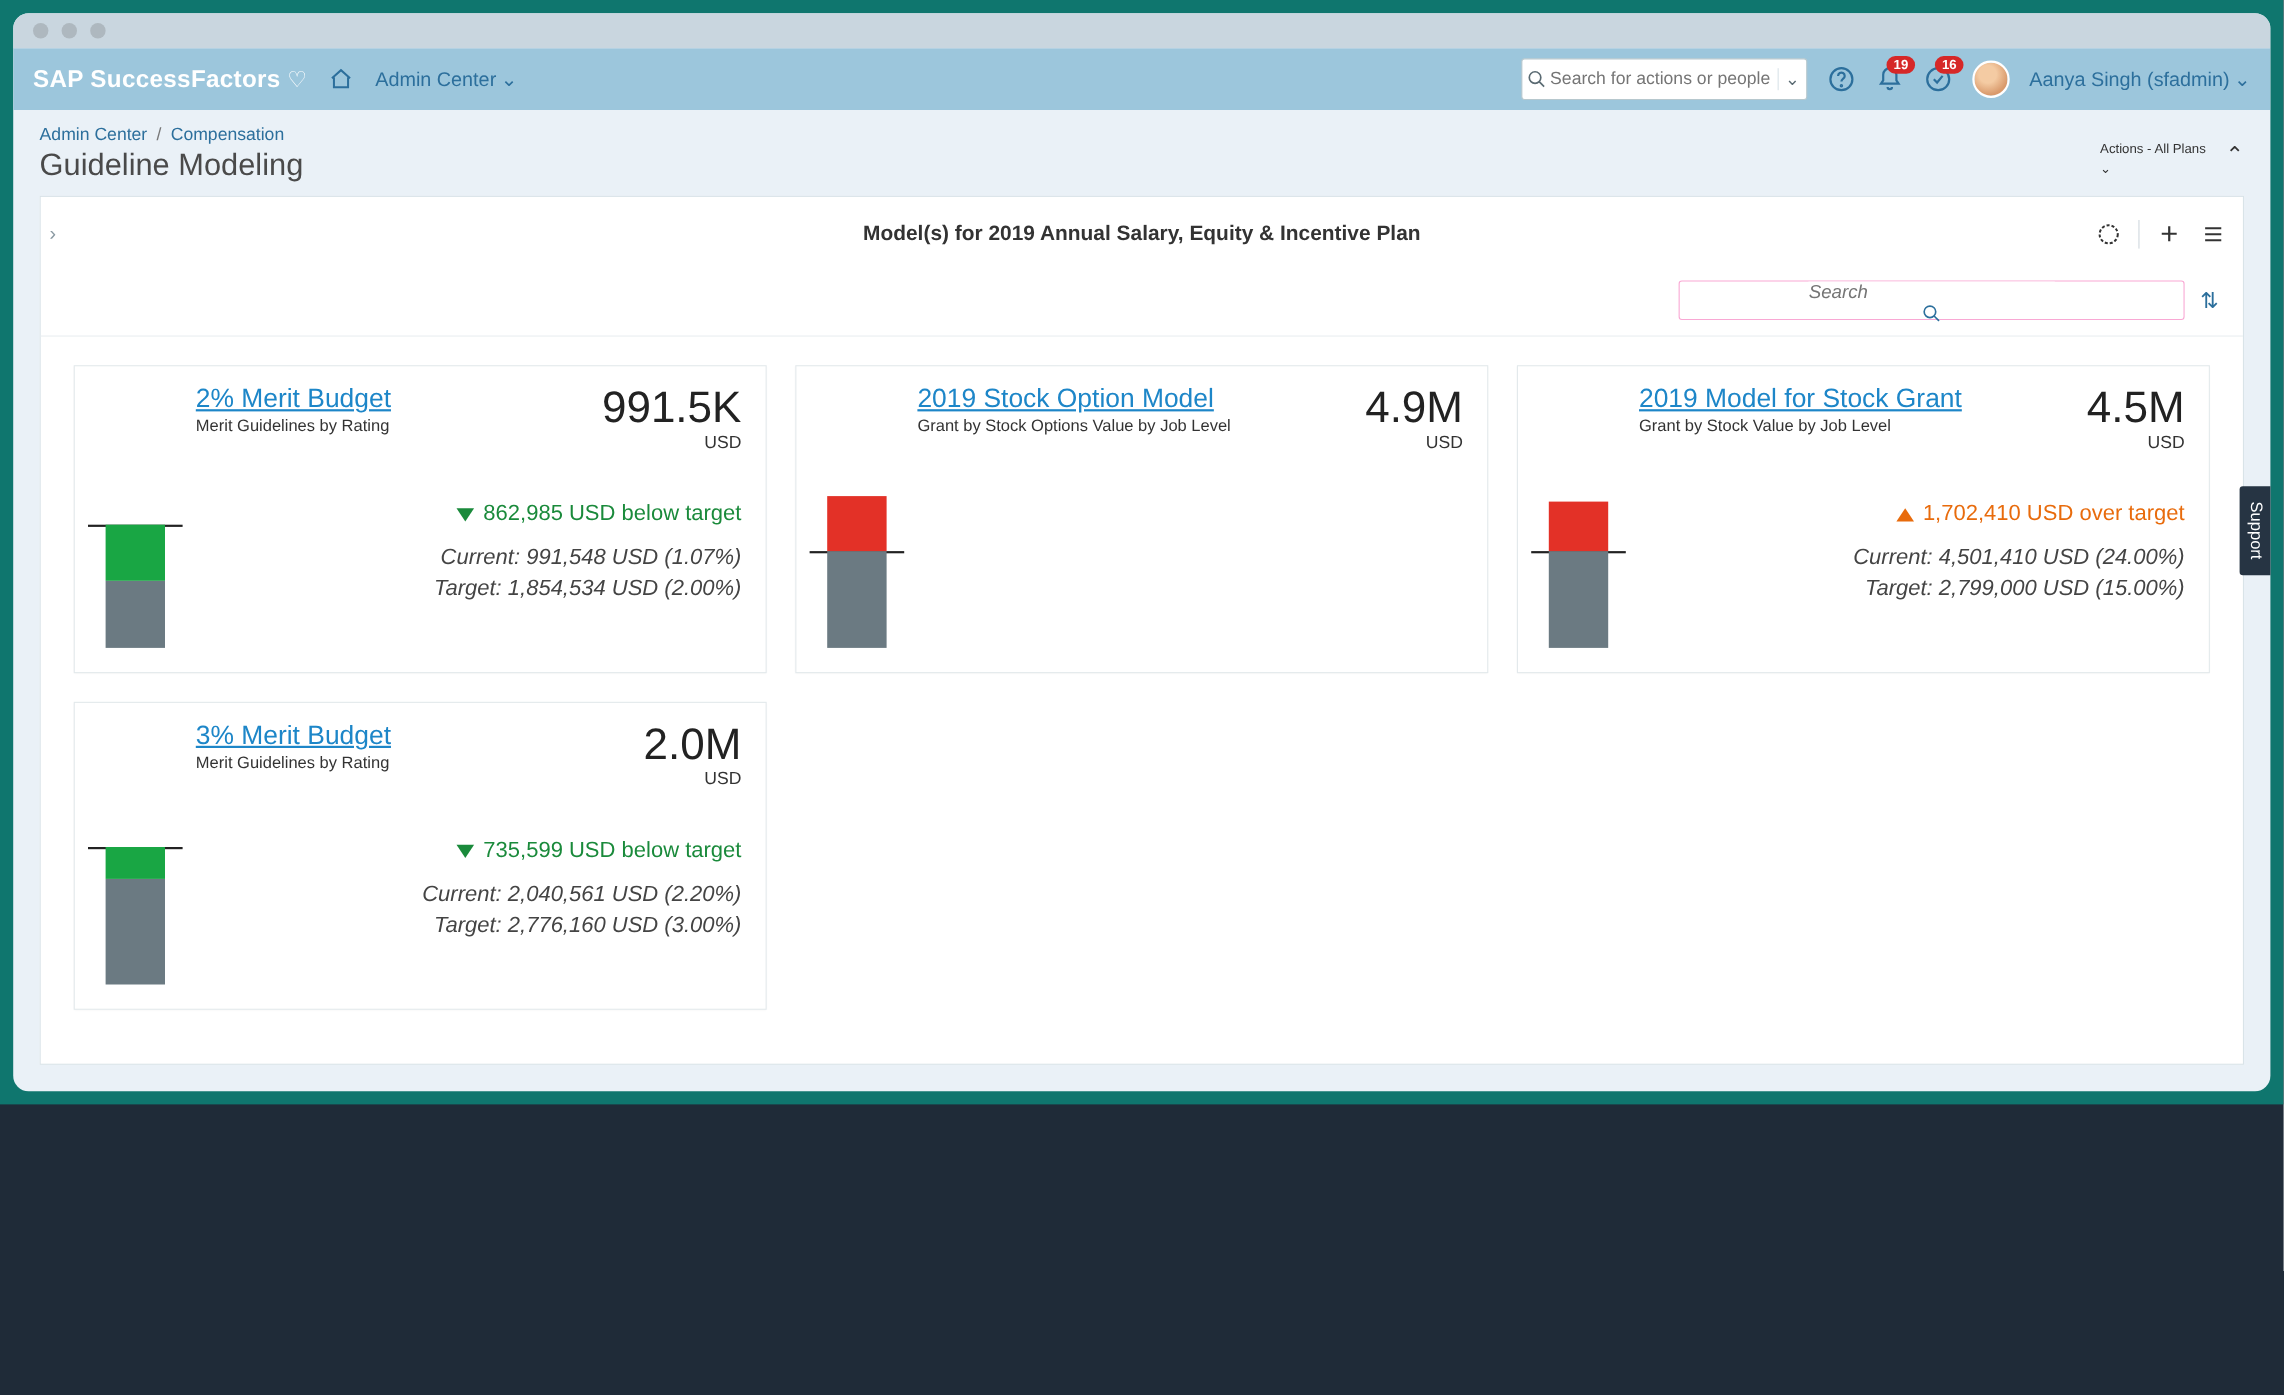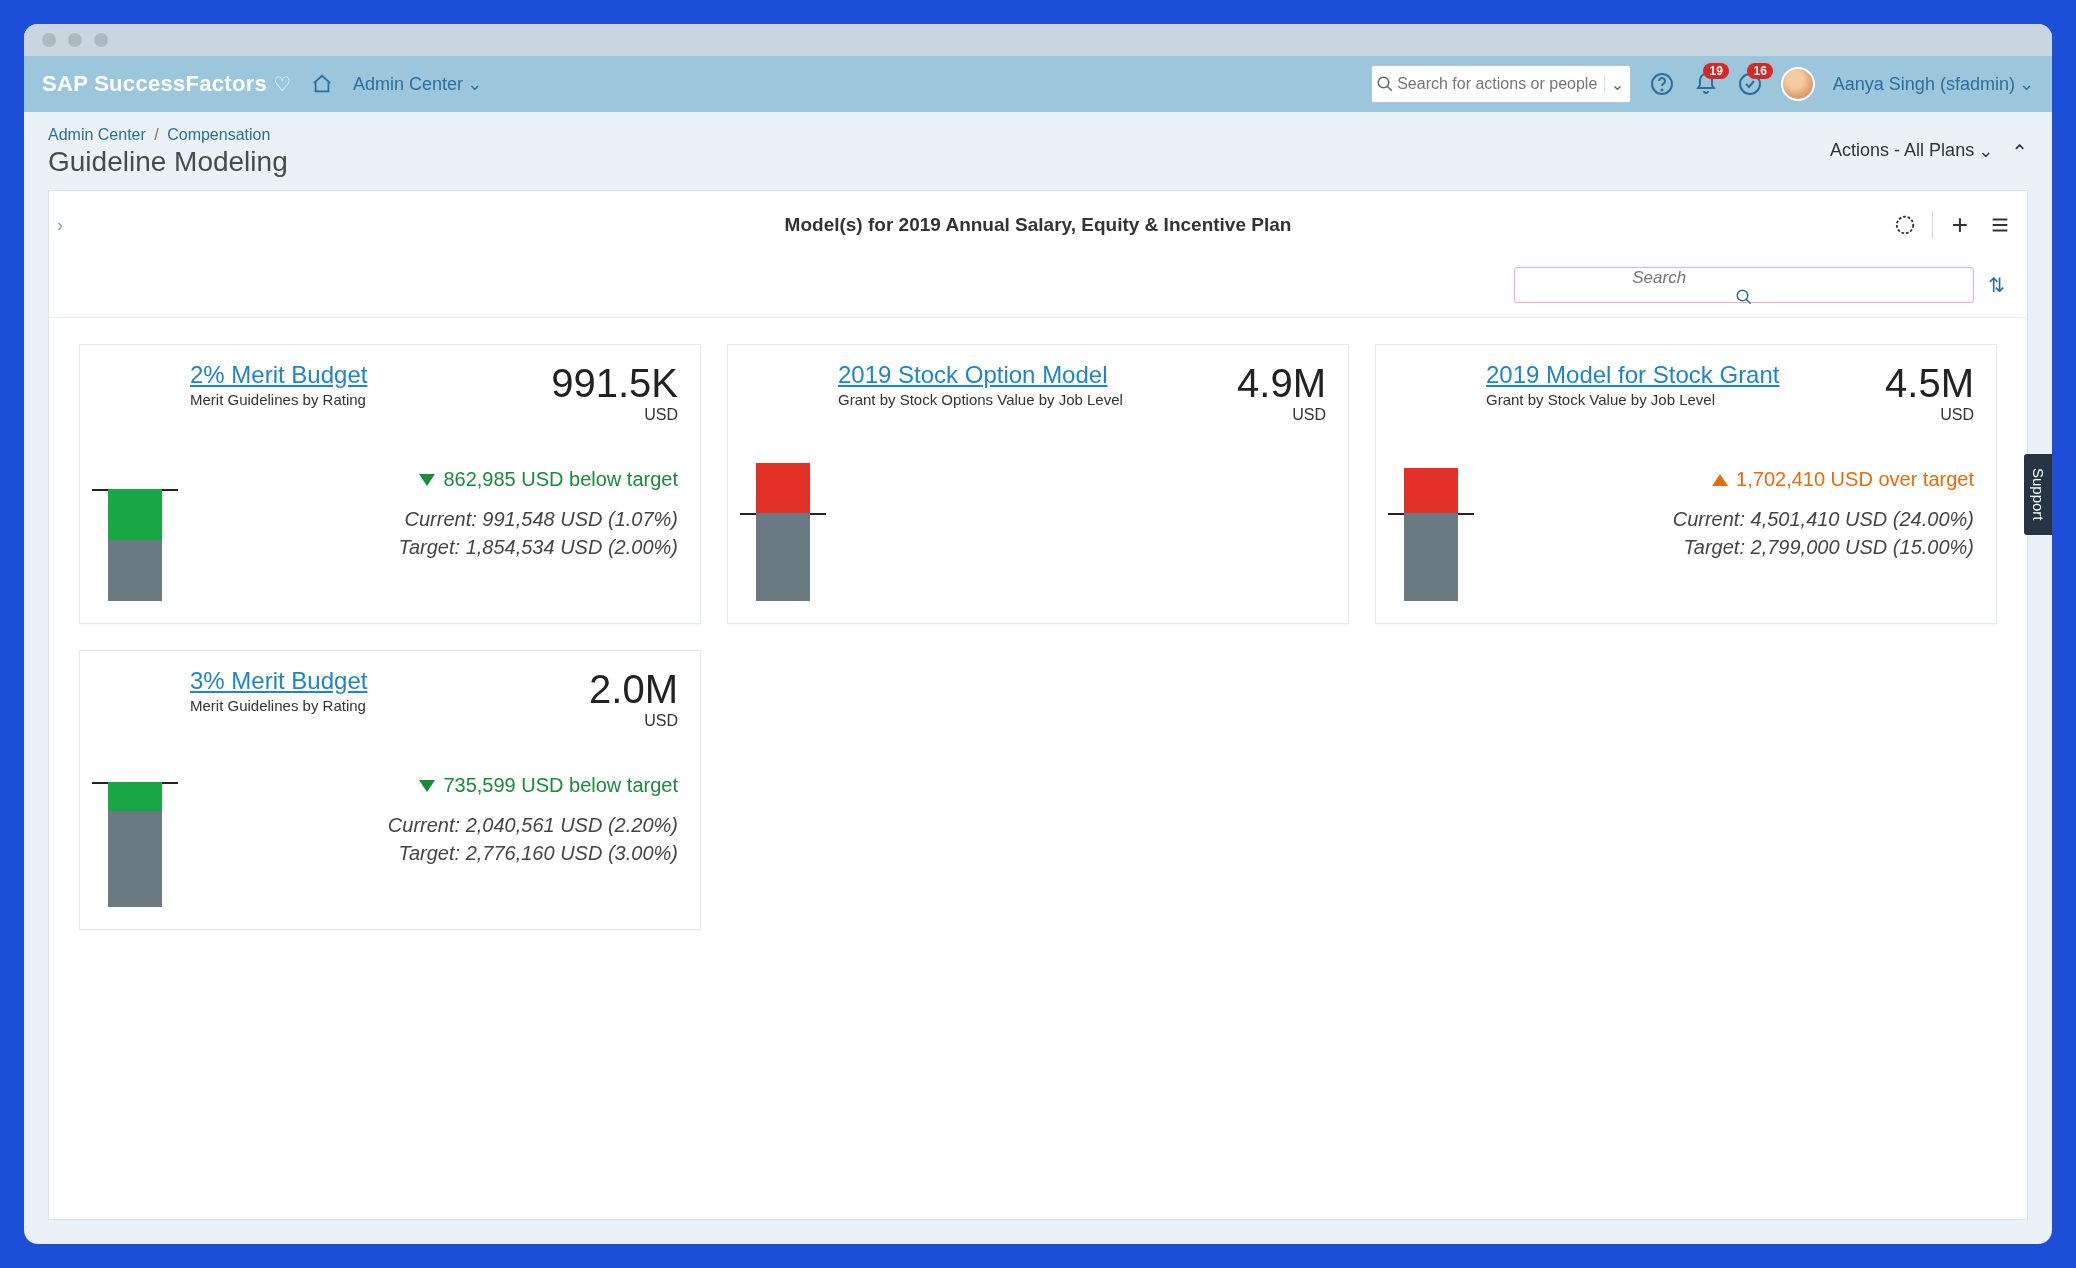--- a/index.html
+++ b/index.html
@@ -1,22 +1,22 @@
 <!DOCTYPE html>
 <html><head>
 <meta charset="utf-8">
 <style>
   * { box-sizing: border-box; margin: 0; padding: 0; }
   html,body { width:100%; height:100%; font-family: Arial, Helvetica, sans-serif; }
   body { background:#1f2b38; display:flex; align-items:flex-start; justify-content:center; }
 
   .stage {
-    width:2076px; height:1268px;
-    background:#1d4ed8;
-    padding:24px;
+    width:2076px; height:1004px;
+    background:#0f766e;
+    padding:12px;
     transform-origin: top left;
   }
 
   .window {
     width:100%; height:100%;
     background:#eaf1f7;
     border-radius:14px;
     overflow:hidden;
     position:relative;
     display:flex; flex-direction:column;
@@ -54,21 +54,21 @@
   .user-link { color:#2c6f9c; font-size:18px; cursor:pointer; display:flex; align-items:center; gap:4px; }
 
   
   .page-subheader {
     padding:14px 24px 8px;
     display:flex; align-items:flex-start;
   }
   .crumbs { font-size:16px; color:#2c6f9c; }
   .crumbs .sep { color:#777; margin:0 4px; }
   .page-title { font-size:28px; color:#4a4a4a; margin-top:2px; }
-  .actions-link { color:#333; font-size:18px; display:flex; align-items:flex-start; gap:4px; cursor:pointer; margin-top:14px; }
+  .actions-link { color:#333; font-size:12px; display:flex; align-items:flex-start; gap:4px; cursor:pointer; margin-top:14px;flex-direction:column; }
   .collapse-caret { margin-left:18px; font-size:20px; color:#333; cursor:pointer; margin-top:14px; }
 
   
   .panel {
     margin:4px 24px 24px;
     background:#fff;
     border:1px solid #d9e3e8;
     flex:1;
     display:flex; flex-direction:column;
     position:relative;

